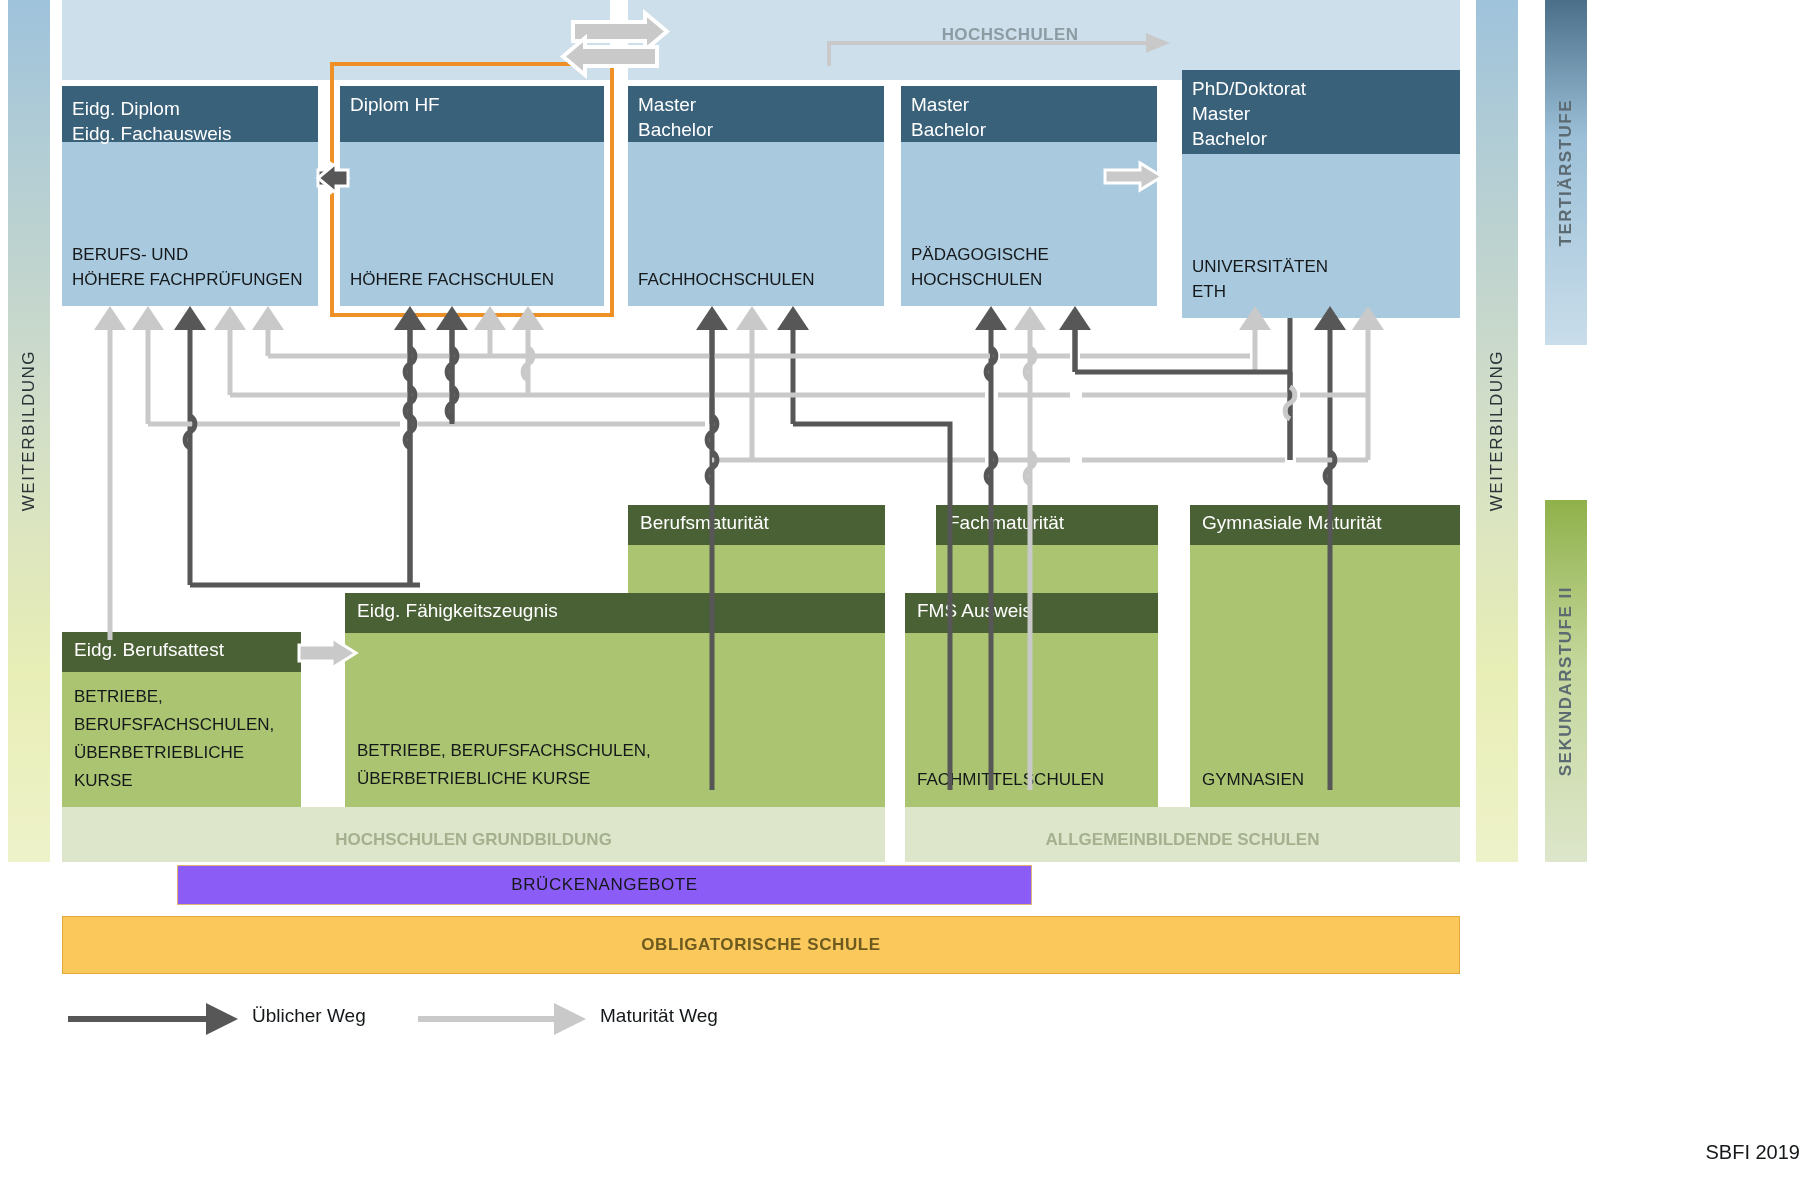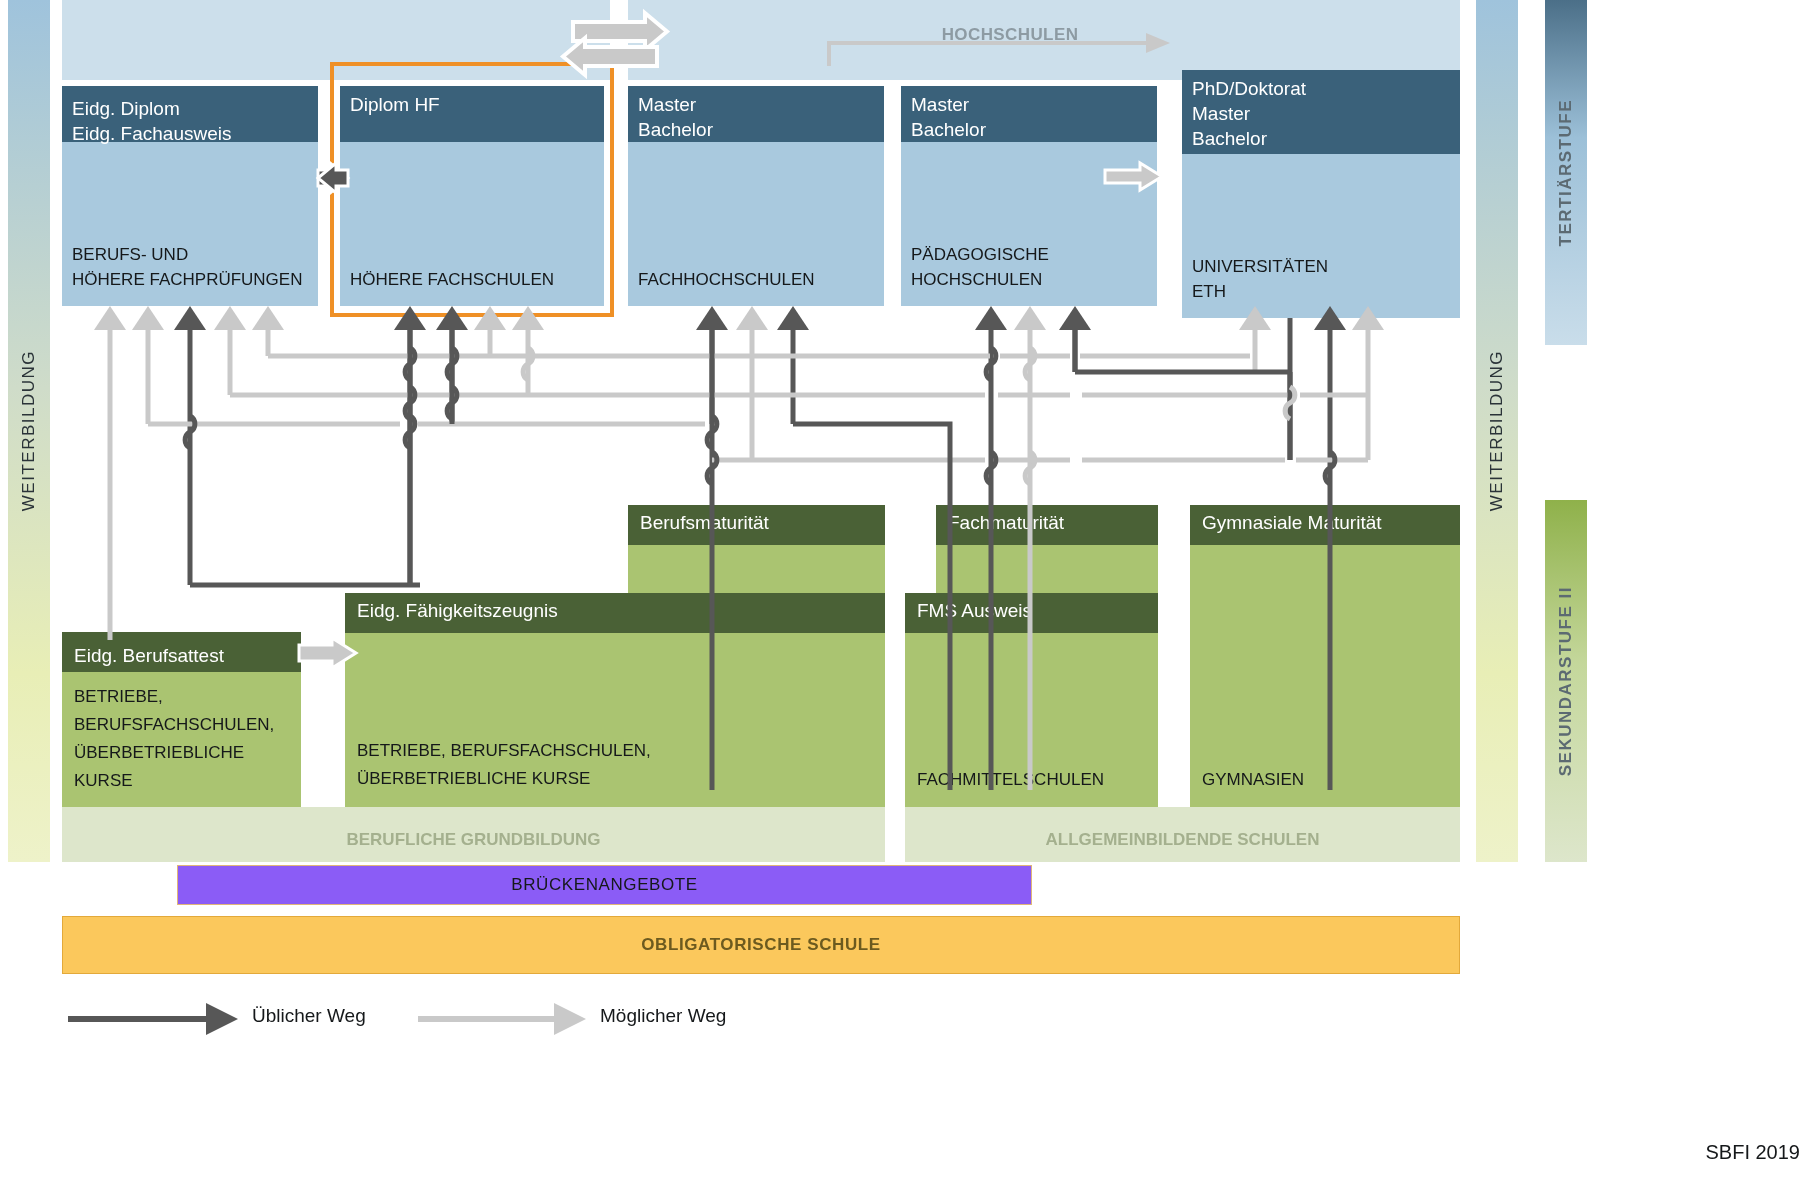--- a/index.html
+++ b/index.html
@@ -286,41 +286,41 @@
   <div class="abs box-green" style="left:905px;top:593px;width:253px;height:214px;">
     <div class="abs box-green-head" style="left:0;top:0;width:253px;height:40px;padding:7px 12px 0 12px;font-size:19px;">
       <span>FMS Ausweis</span>
     </div>
     <div class="abs cap-black" style="left:12px;bottom:14px;width:235px;font-size:17px;line-height:26px;">
       <div>FACHMITTELSCHULEN</div>
     </div>
   </div>
 
   <div class="abs box-green" style="left:62px;top:632px;width:239px;height:175px;">
-    <div class="abs box-green-head" style="left:0;top:0;width:239px;height:40px;padding:13px 12px 0 12px;font-size:19px;">
+    <div class="abs box-green-head" style="left:0;top:0;width:239px;height:40px;padding:7px 12px 0 12px;font-size:19px;">
       <span>Eidg. Berufsattest</span>
     </div>
     <div class="abs cap-black" style="left:12px;bottom:12px;width:225px;font-size:17px;line-height:28px;">
       <div>BETRIEBE,</div>
       <div>BERUFSFACHSCHULEN,</div>
       <div>ÜBERBETRIEBLICHE KURSE</div>
     </div>
   </div>
 
   <svg width="1800" height="1188" style="z-index:7;">
     <g fill="#c9c9c9" stroke="#ffffff" stroke-width="3">
       <polygon points="299,645 332,645 332,638 356,653 332,668 332,661 299,661"></polygon>
     </g>
   </svg>
 
   <div class="abs sec-band" style="left:62px;top:807px;width:823px;height:55px;"></div>
   <div class="abs sec-band" style="left:905px;top:807px;width:555px;height:55px;"></div>
 
   <div class="abs ctr sec-title" style="left:62px;top:828px;width:823px;height:24px;font-size:17px;">
-    <span>BERUFLICHE GRUNDBILDUNG</span>
+    <span>HOCHSCHULEN GRUNDBILDUNG</span>
   </div>
   <div class="abs ctr sec-title" style="left:905px;top:828px;width:555px;height:24px;font-size:17px;">
     <span>ALLGEMEINBILDENDE SCHULEN</span>
   </div>
 
   <div class="abs bridge ctr" style="left:177px;top:865px;width:855px;height:40px;font-size:17px;letter-spacing:.6px;">
     <span>BRÜCKENANGEBOTE</span>
   </div>
 
   <div class="abs oblig ctr" style="left:62px;top:916px;width:1398px;height:58px;font-size:17px;letter-spacing:.6px;">
@@ -332,20 +332,20 @@
       <line x1="68" y1="1019" x2="210" y2="1019" stroke="#575757" stroke-width="6"></line>
       <polygon points="238,1019 206,1003 206,1035" fill="#575757"></polygon>
       <line x1="418" y1="1019" x2="558" y2="1019" stroke="#c9c9c9" stroke-width="6"></line>
       <polygon points="586,1019 554,1003 554,1035" fill="#c9c9c9"></polygon>
     </g>
   </svg>
   <div class="abs legend-txt" style="left:252px;top:1005px;width:230px;font-size:19px;">
     <span>Üblicher Weg</span>
   </div>
   <div class="abs legend-txt" style="left:600px;top:1005px;width:250px;font-size:19px;">
-    <span>Möglicher Weg</span>
+    <span>Maturität Weg</span>
   </div>
 
   <div class="abs credit" style="left:1700px;top:1141px;width:100px;font-size:20px;text-align:right;">
     <span>SBFI 2019</span>
   </div>
 
 </div>
 
 </body></html>

